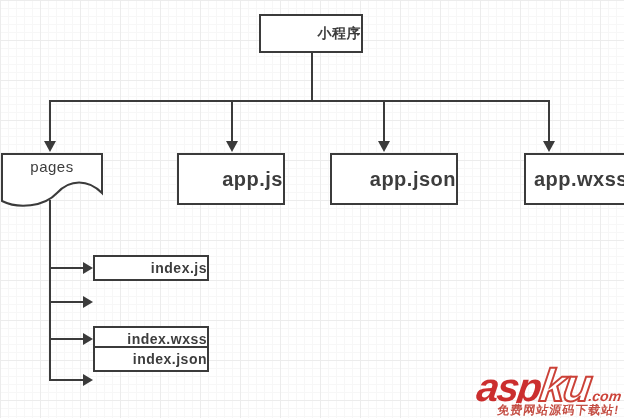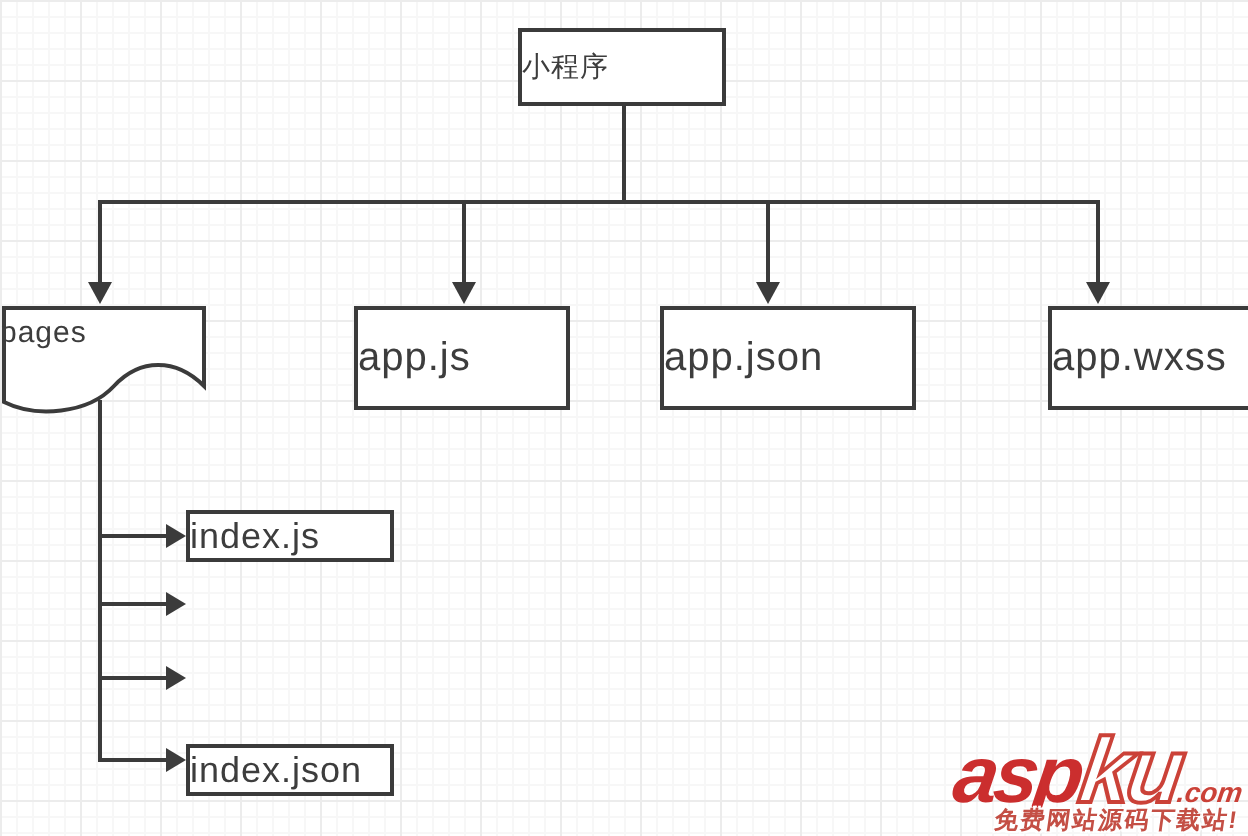--- a/index.html
+++ b/index.html
@@ -20,46 +20,47 @@
     background-size:40px 40px,40px 40px,8px 8px,8px 8px;
   }
   .connectors{
     position:absolute;left:0;top:0;width:624px;height:418px;
   }
   .node{
     position:absolute;
     background:#ffffff;
     border:2px solid #3b3b3b;
     box-sizing:border-box;
-    display:flex;align-items:center;justify-content:flex-start;
+    display:flex;align-items:center;justify-content:flex-end;
     color:#3d3d3d;
     letter-spacing:0.5px;
+    font-weight:bold;
   }
   .node-root{
     left:259px;top:14px;width:104px;height:39px;
     font-size:14px;
   }
   .node-lvl1{top:153px;height:52px;font-size:20px;}
   .node-appjs{left:177px;width:108px;}
   .node-appjson{left:330px;width:128px;}
   .node-appwxss{left:524px;width:106px;}
   .node-pages{
     position:absolute;left:0;top:150px;width:106px;height:65px;
     background:transparent;border:none;
   }
   .node-pages .pages-label{
     position:absolute;left:0;top:8px;width:104px;
-    text-align:left;
+    text-align:center;
     font-size:15px;color:#3d3d3d;letter-spacing:0.5px;
   }
-  .node-idx{left:93px;width:104px;font-size:18px;}
+  .node-idx{left:93px;width:116px;font-size:14px;}
   .node-idxjs{top:255px;height:26px;}
   .node-idxwxml{top:289px;height:25px;}
   .node-idxwxss{top:326px;height:25px;}
-  .node-idxjson{top:372px;height:26px;}
+  .node-idxjson{top:346px;height:26px;}
   .watermark{
     position:absolute;right:2px;bottom:2px;
     text-align:right;
     transform:skewX(-8deg);
     line-height:1;
     pointer-events:none;
     opacity:0.93;
   }
   .wm-row1{white-space:nowrap;}
   .wm-asp{
@@ -130,20 +131,23 @@
   <div class="node node-lvl1 node-appjson">
     <span>app.json</span>
   </div>
   <div class="node node-lvl1 node-appwxss">
     <span>app.wxss</span>
   </div>
 
   <div class="node node-idx node-idxjs">
     <span>index.js</span>
   </div>
+  <div class="node node-idx node-idxwxss">
+    <span>index.wxss</span>
+  </div>
   <div class="node node-idx node-idxjson">
     <span>index.json</span>
   </div>
 
   <div class="watermark">
     <div class="wm-row1">
       <span class="wm-asp">asp</span><span class="wm-ku">ku</span><span class="wm-com">.com</span>
     </div>
     <div class="wm-tagline">免费网站源码下载站!</div>
   </div>

